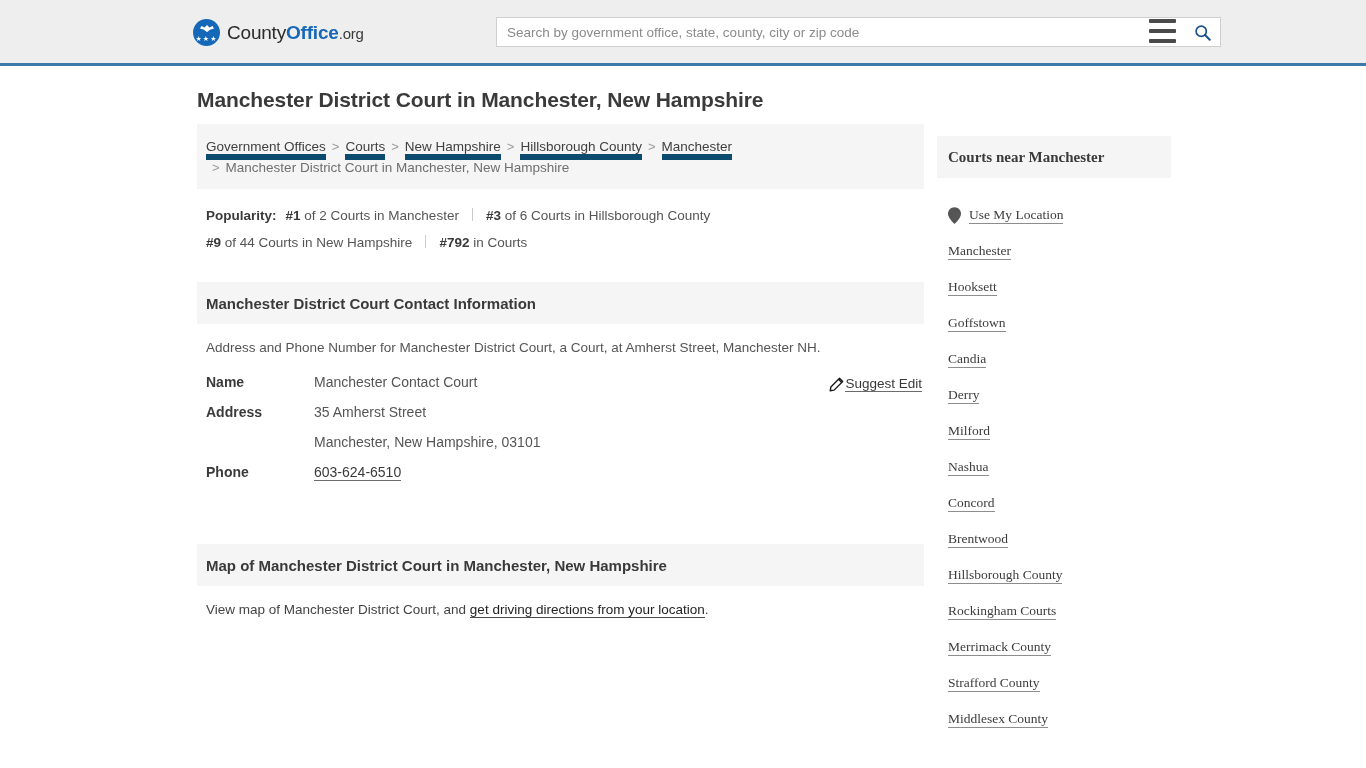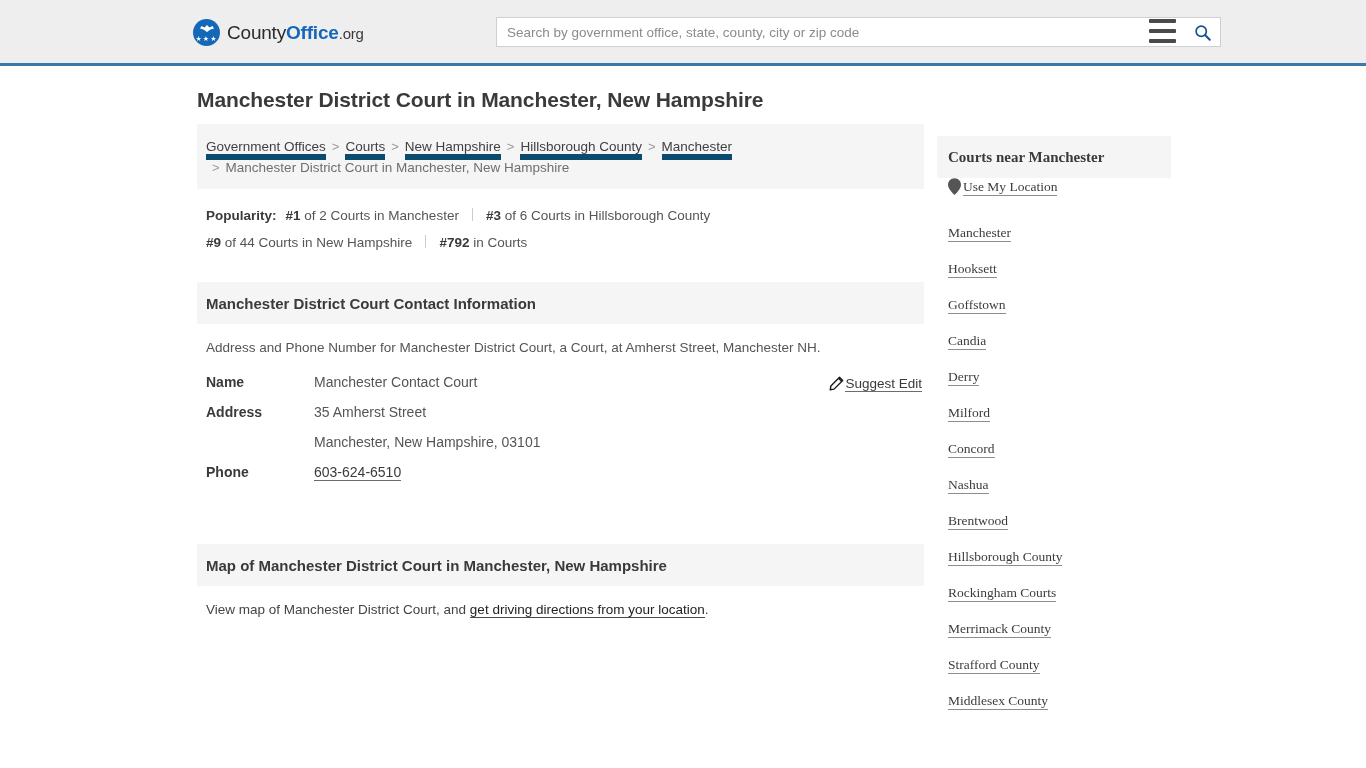--- a/index.html
+++ b/index.html
@@ -205,21 +205,21 @@
   }
   .contact-val a {
     color: #3a3a3a;
     text-decoration: none;
     border-bottom: 1px solid #6b6b6b;
   }
   .suggest-edit {
     position: absolute;
     right: 2px; top: 2px;
     display: flex;
-    align-items: flex-start;
+    align-items: flex-end;
     gap: 1px;
     text-decoration: none;
   }
   .suggest-edit .se-label {
     font-size: 13.5px;
     color: #3a3a3a;
     border-bottom: 1px solid #6b6b6b;
   }
 
   .map-section { margin-top: 50px; }
@@ -241,22 +241,22 @@
     background: #f5f5f5;
     padding: 13px 11px 12px 11px;
     font-size: 15px;
     font-weight: 700;
     color: #3a3a3a;
   }
   .side-list { padding: 0 11px; }
   .side-row {
     height: 36px;
     display: flex;
-    align-items: flex-start;
-    gap: 2px;
+    align-items: flex-end;
+    gap: 8px;
   }
   .side-link {
     font-size: 13.5px;
     color: #3c3c3c;
     text-decoration: none;
     border-bottom: 1px solid #8d8d8d;
     line-height: 17px;
   }
   .pin-icon { flex: none; display: block; }
 </style>
@@ -378,24 +378,24 @@
       <div class="side-row">
         <a class="side-link" href="#">Candia</a>
         </div>
       <div class="side-row">
         <a class="side-link" href="#">Derry</a>
         </div>
       <div class="side-row">
         <a class="side-link" href="#">Milford</a>
         </div>
       <div class="side-row">
+        <a class="side-link" href="#">Nashua</a>
+        </div>
+      <div class="side-row">
         <a class="side-link" href="#">Concord</a>
-        </div>
-      <div class="side-row">
-        <a class="side-link" href="#">Nashua</a>
         </div>
       <div class="side-row">
         <a class="side-link" href="#">Brentwood</a>
         </div>
       <div class="side-row">
         <a class="side-link" href="#">Hillsborough County</a>
         </div>
       <div class="side-row">
         <a class="side-link" href="#">Rockingham Courts</a>
         </div>

